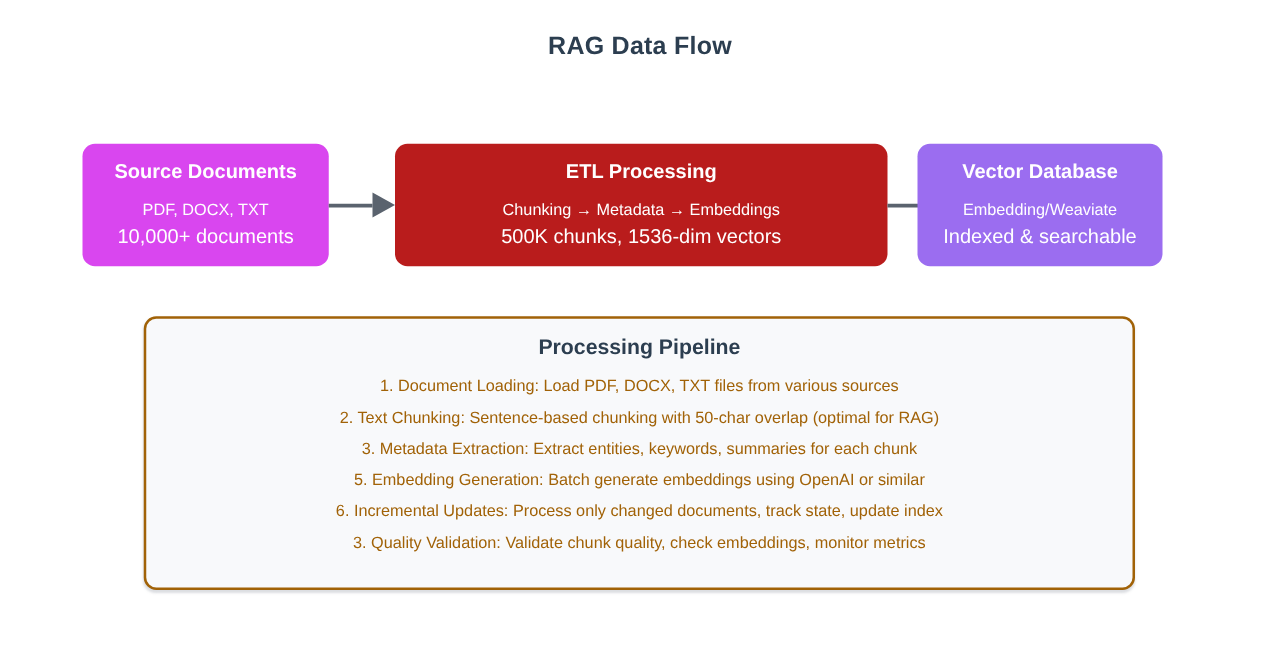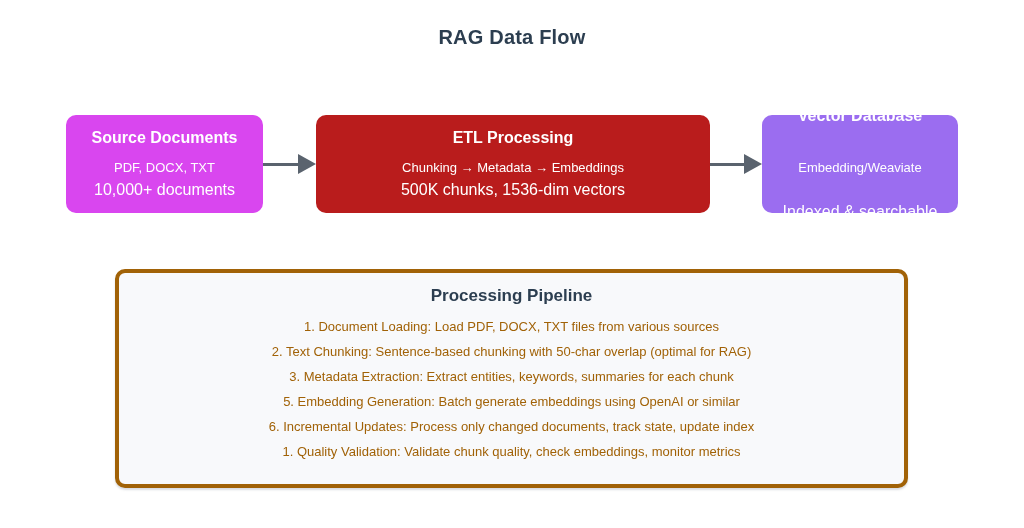--- a/index.html
+++ b/index.html
@@ -34,21 +34,21 @@
     align-items: center;
     justify-content: center;
     text-align: center;
     box-sizing: border-box;
   }
   .node-title { font-size: 16px; font-weight: bold; margin-bottom: 13px; }
   .node-line1 { font-size: 13px; margin-bottom: 6px; text-align: center; }
   .node-line2 { font-size: 16px; }
   #node-source { left: 66px;  width: 197px; }
   #node-etl    { left: 316px; width: 394px; }
-  #node-vector { left: 762px; width: 196px; gap: 22px; }
+  #node-vector { left: 734px; width: 196px; }
   
   .arrow {
     position: absolute;
     top: 115px;
     height: 98px;
     display: flex;
     align-items: center;
   }
   #arrow-1 { left: 263px; width: 53px; }
   #arrow-2 { left: 710px; width: 52px; }
@@ -56,26 +56,26 @@
   .arrow-head {
     width: 0; height: 0;
     border-left: 18px solid #5a636e;
     border-top: 10px solid transparent;
     border-bottom: 10px solid transparent;
   }
   
   .panel {
     position: absolute;
     left: 115px;
-    top: 269px;
+    top: 253px;
     width: 793px;
     height: 219px;
     box-sizing: border-box;
     background: #f8f9fb;
-    border: 4px solid #a16207;
+    border: 2px solid #a16207;
     border-radius: 10px;
     box-shadow: 0 2px 2px rgba(175, 180, 188, 0.45);
   }
   .panel-title {
     margin-top: 13px;
     text-align: center;
     font-size: 17px;
     font-weight: bold;
     color: #2c3e50;
   }
@@ -127,17 +127,17 @@
   </div>
 
   <div class="panel">
     <div class="panel-title">Processing Pipeline</div>
     <ol class="pipeline-list">
       <li>1. Document Loading: Load PDF, DOCX, TXT files from various sources</li>
       <li>2. Text Chunking: Sentence-based chunking with 50-char overlap (optimal for RAG)</li>
       <li>3. Metadata Extraction: Extract entities, keywords, summaries for each chunk</li>
       <li>5. Embedding Generation: Batch generate embeddings using OpenAI or similar</li>
       <li>6. Incremental Updates: Process only changed documents, track state, update index</li>
-      <li>1. Quality Validation: Validate chunk quality, check embeddings, monitor metrics</li>
+      <li>3. Quality Validation: Validate chunk quality, check embeddings, monitor metrics</li>
     </ol>
   </div>
 
 </div>
 
 </body></html>

